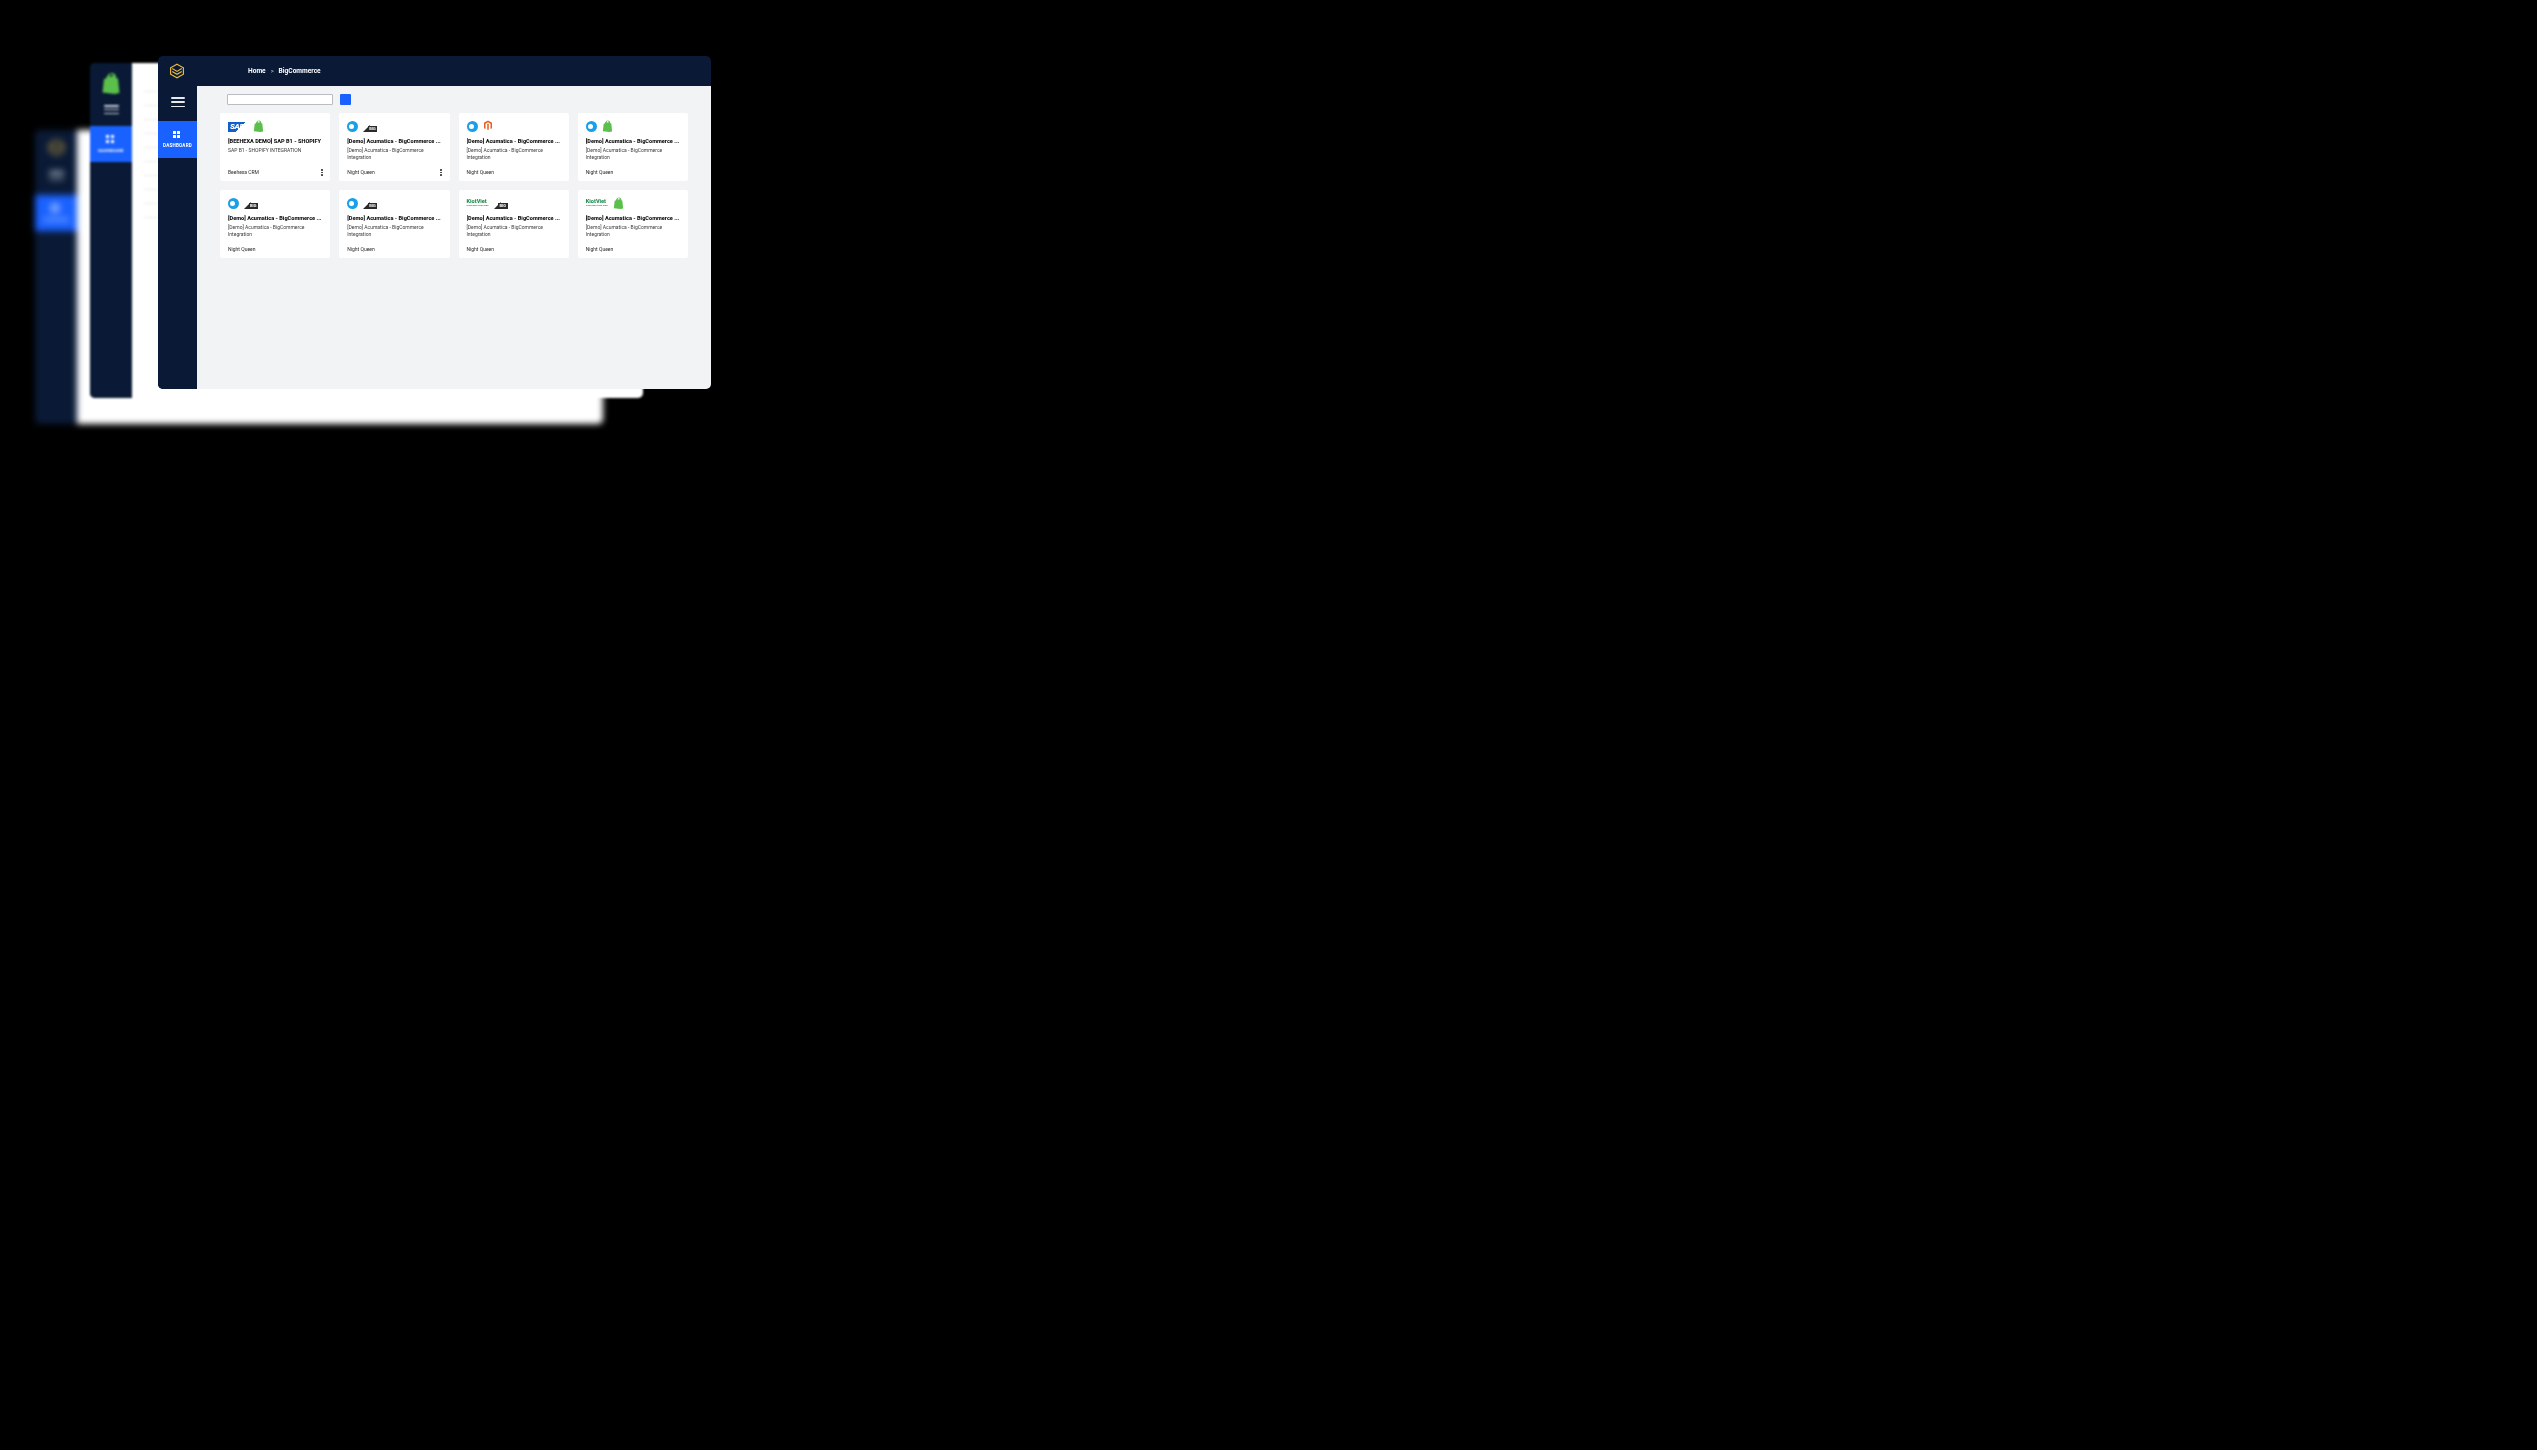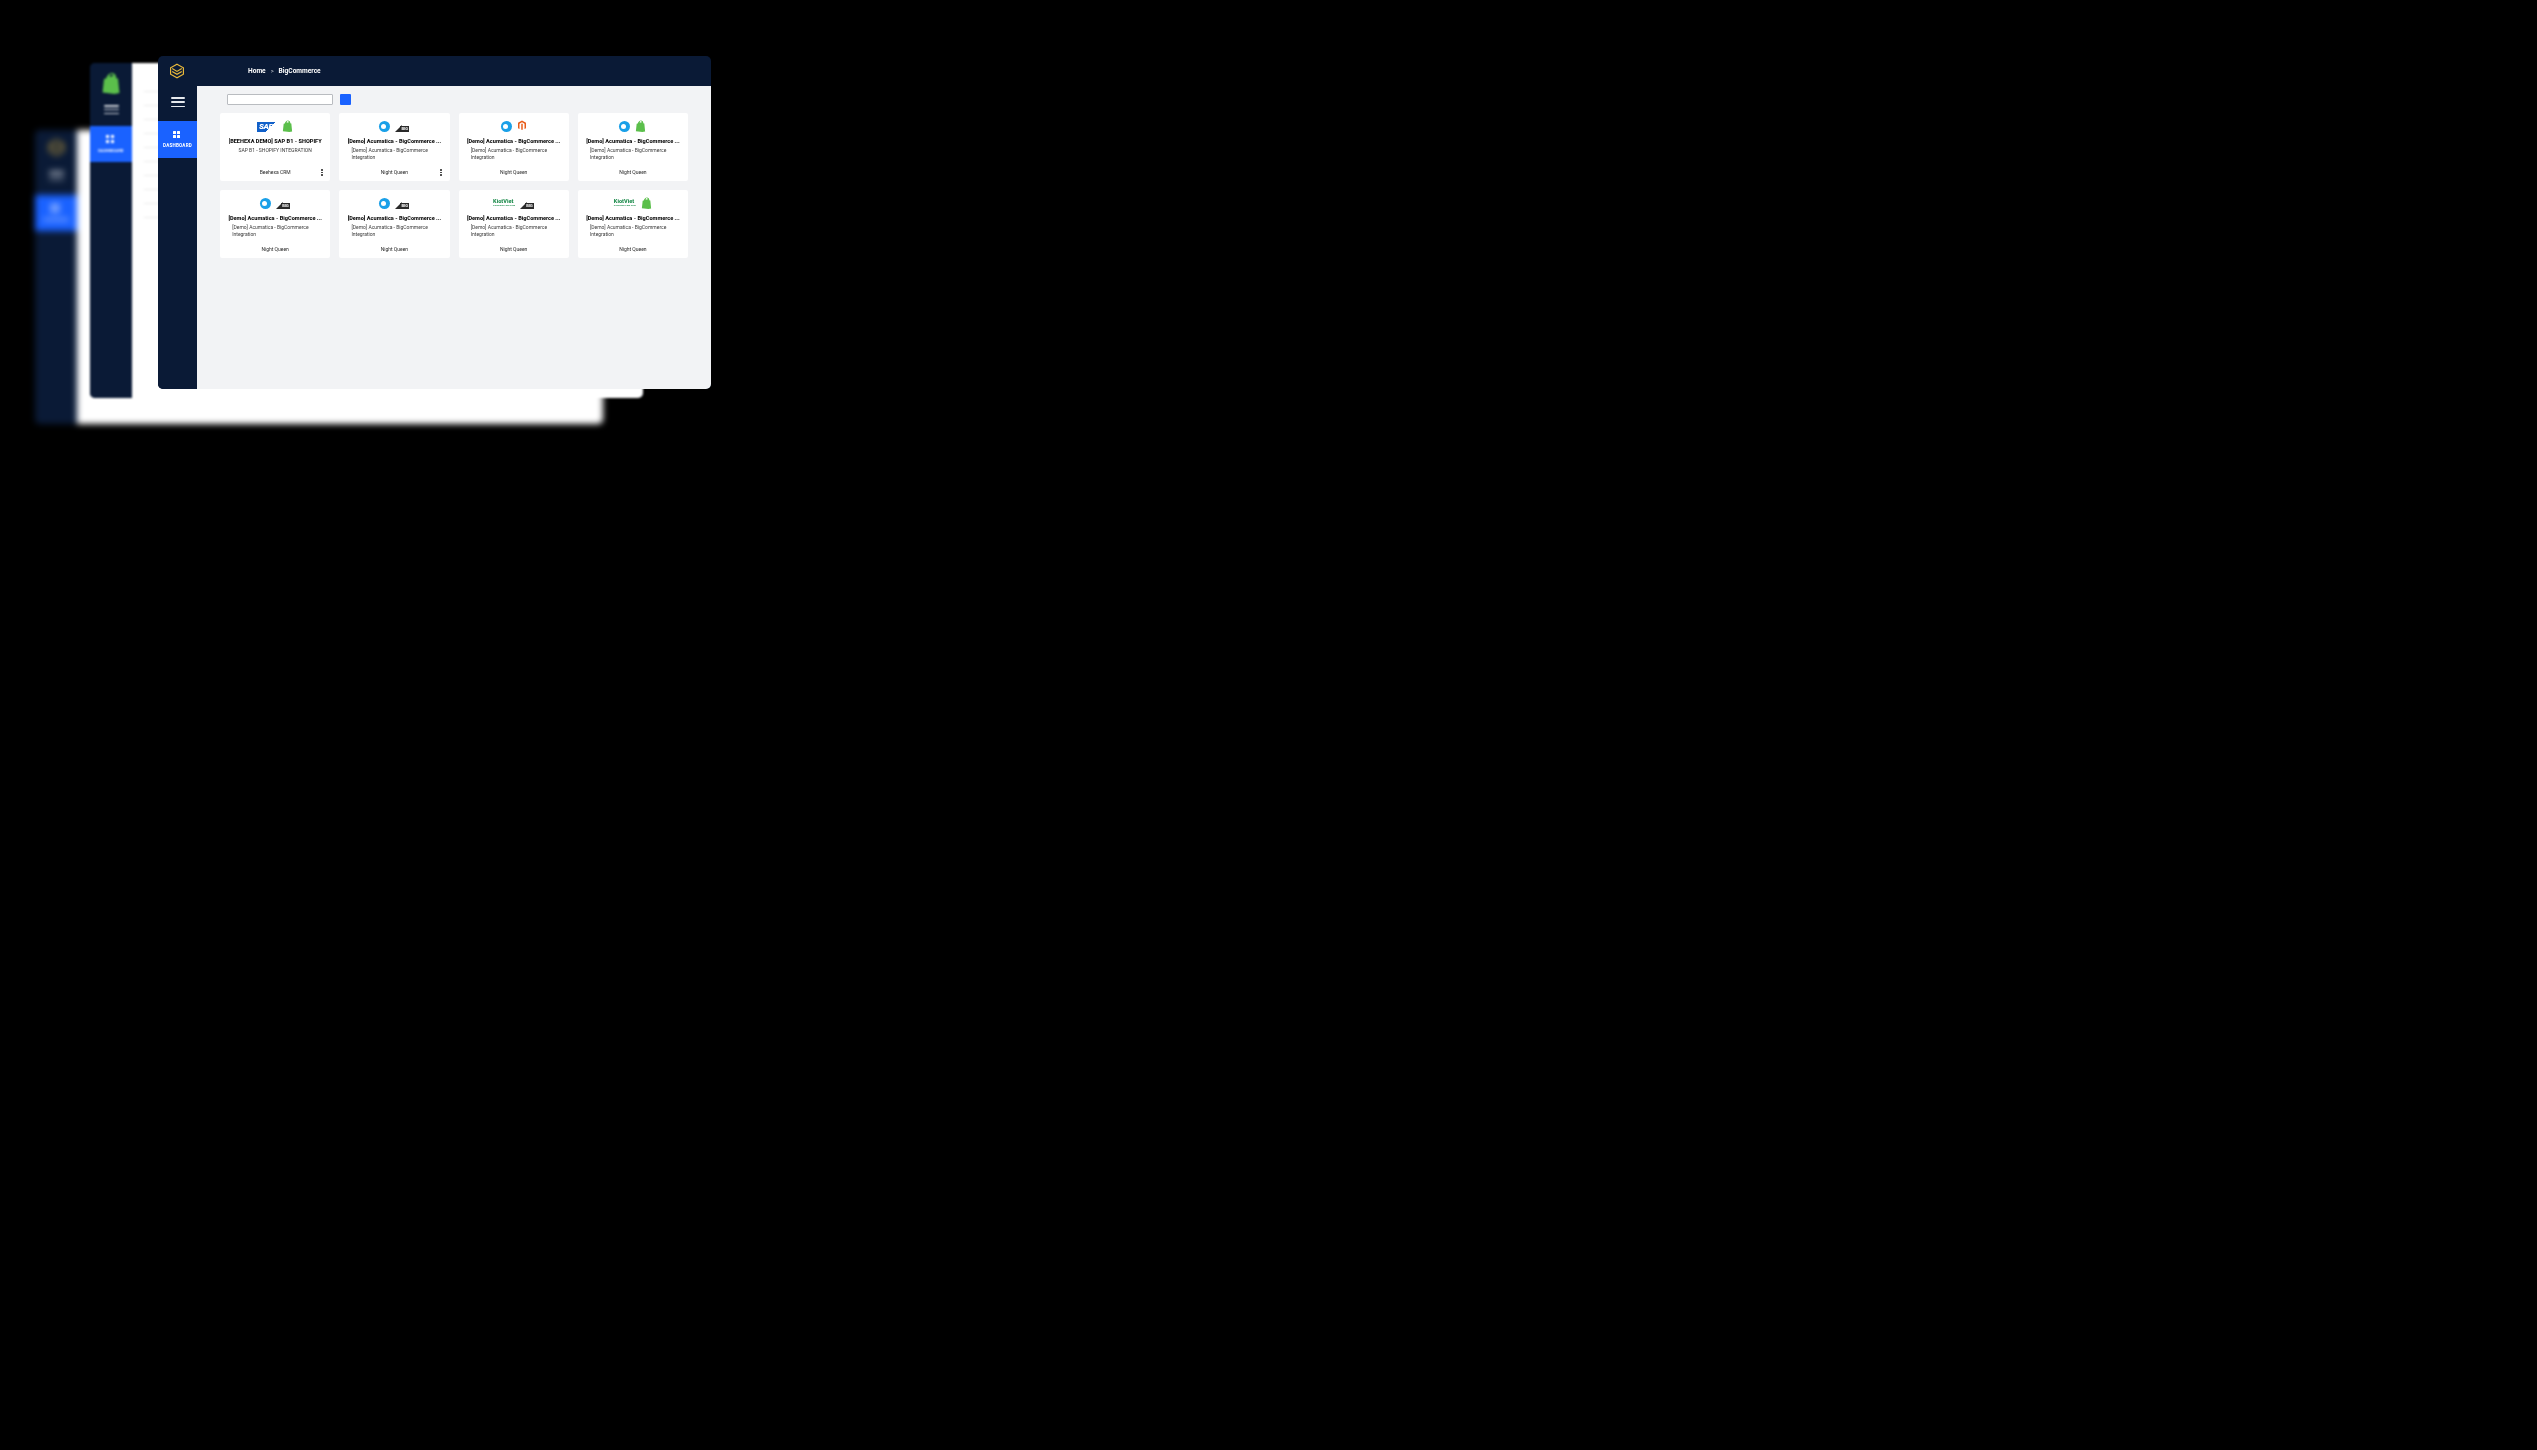--- a/index.html
+++ b/index.html
@@ -122,21 +122,20 @@
     display:grid;
     grid-template-columns: repeat(4, 1fr);
     gap:9px;
   }
   .card {
     background:#fff; border-radius:2px;
     padding:7px 8px 6px 8px;
     display:flex; flex-direction:column;
     min-height:68px;
     position:relative;
-    align-items:center;
   }
   .card-logos { display:flex; align-items:center; gap:5px; height:13px; margin-bottom:5px; }
   .card-title { font-size:5.6px; font-weight:800; color:#0a0a0a; margin-bottom:3px; white-space:nowrap; overflow:hidden; text-overflow:ellipsis; }
   .card-sub { font-size:5px; color:#3b3b3b; line-height:1.35; max-width: 86px; }
   .card-sub.single { white-space:nowrap; overflow:hidden; text-overflow:ellipsis; max-width:100%; }
   .card-owner { margin-top:auto; font-size:5px; color:#2a2a2a; padding-top:4px; }
   .card-menu { position:absolute; right:5px; bottom:5px; width:7px; height:7px; cursor:pointer; display:flex; flex-direction:column; align-items:center; justify-content:center; gap:1px; }
   .card-menu span { width:1.5px; height:1.5px; background:#333; border-radius:50%; }
 
   

